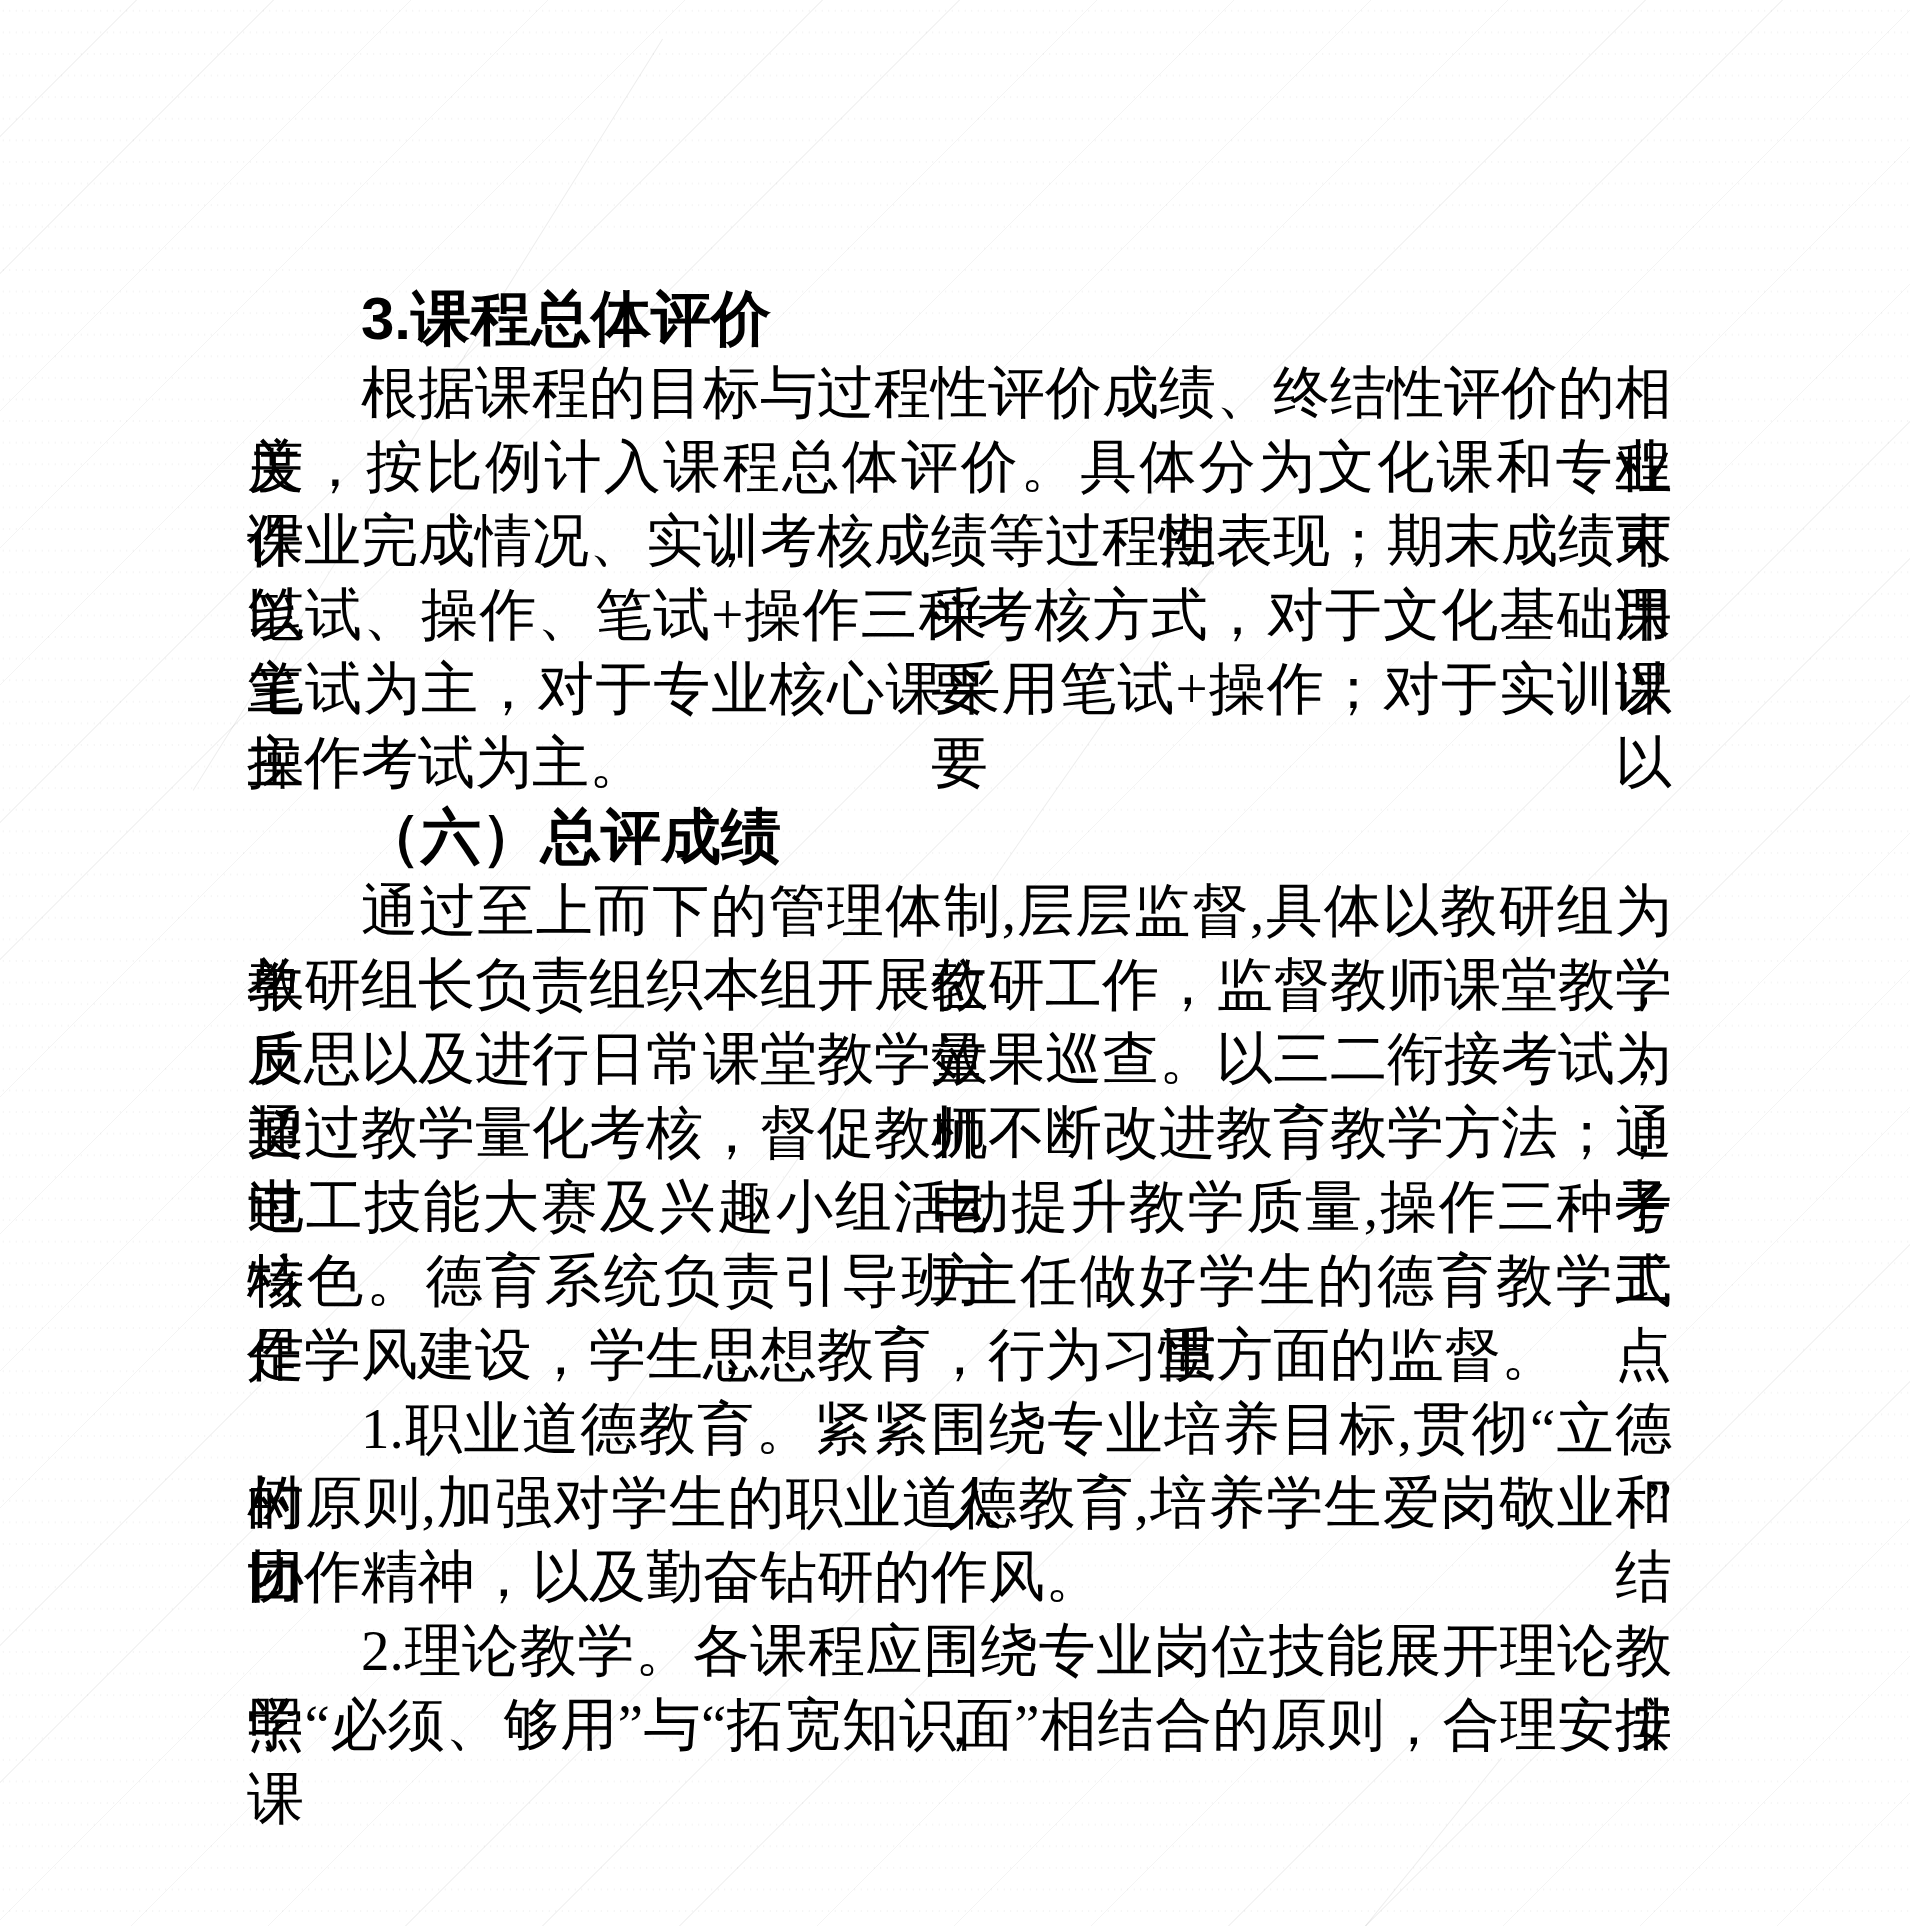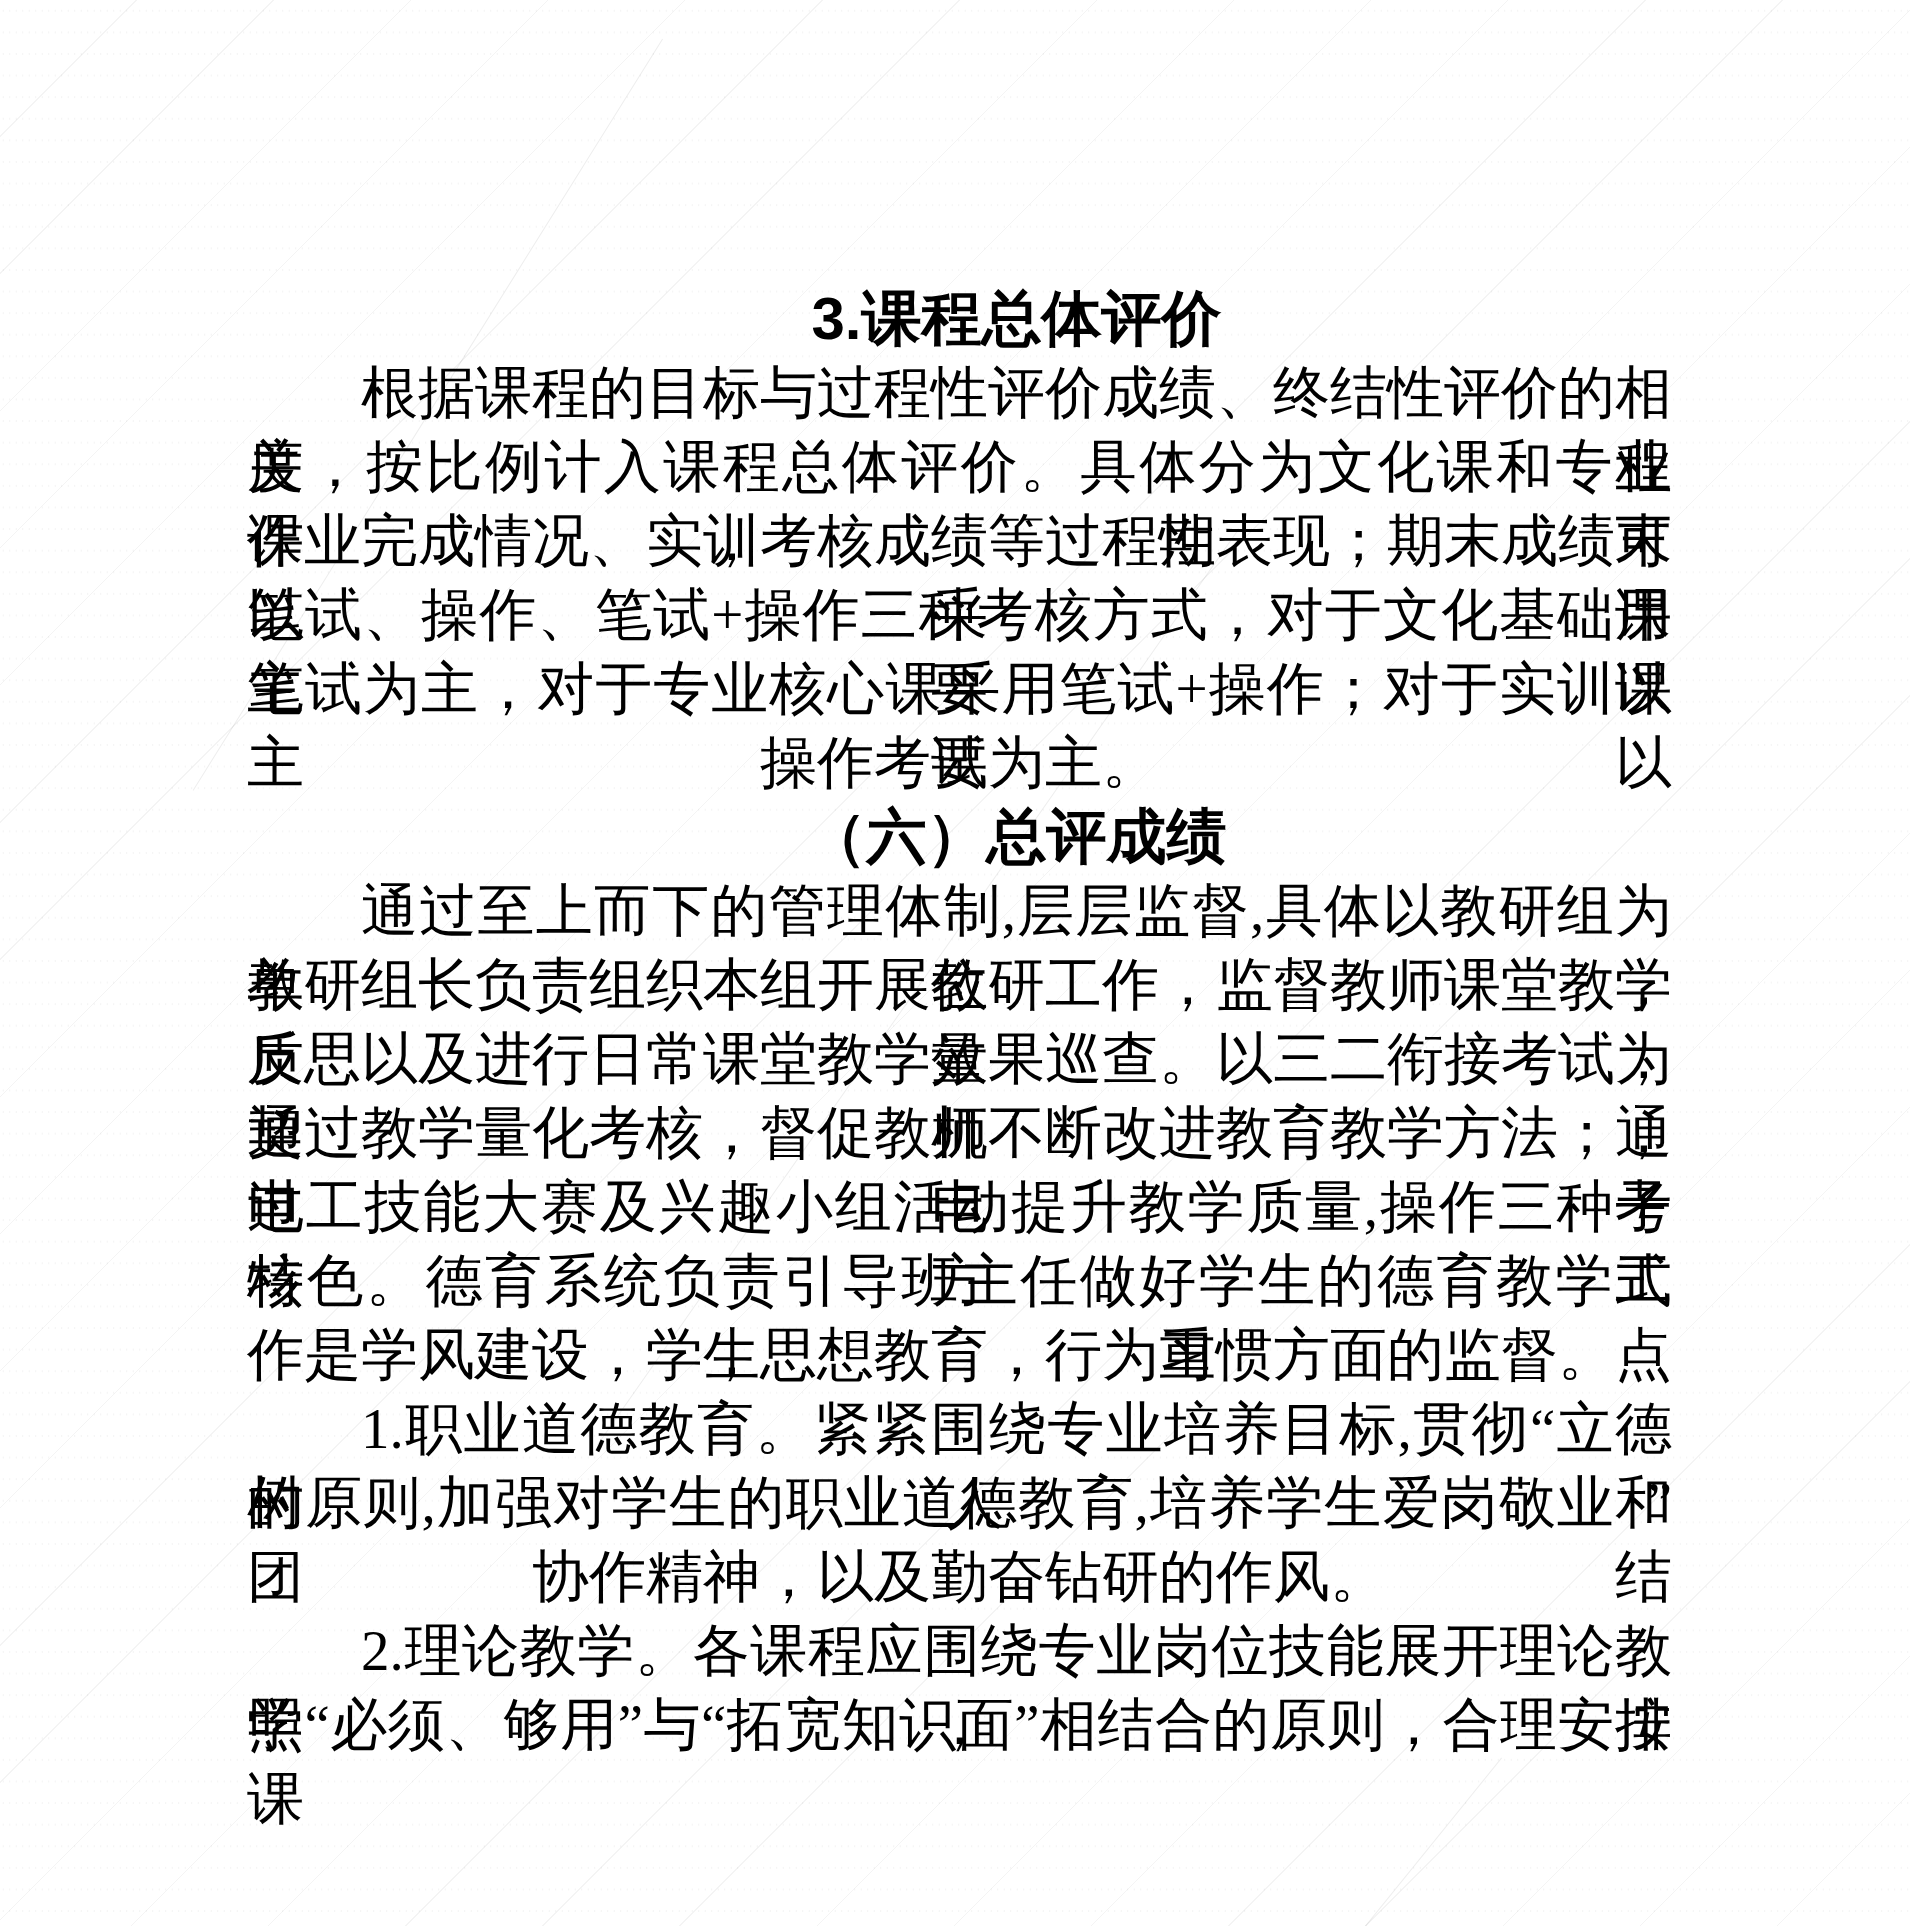--- a/index.html
+++ b/index.html
@@ -28,21 +28,21 @@
     top: 282px;
     width: 1425px;
   }
   .line {
     font-family: "Liberation Serif", serif;
     font-size: 57px;
     line-height: 74px;
     height: 74px;
     color: #000000;
     white-space: nowrap;
-    text-align: center;
+    text-align: left;
   }
   .line.heading {
     font-family: "Liberation Sans", sans-serif;
     font-weight: 700;
     font-size: 60px;
   }
   .line.indent { text-indent: 114px; }
   .line.fill {
     white-space: normal;
     text-align: justify;

